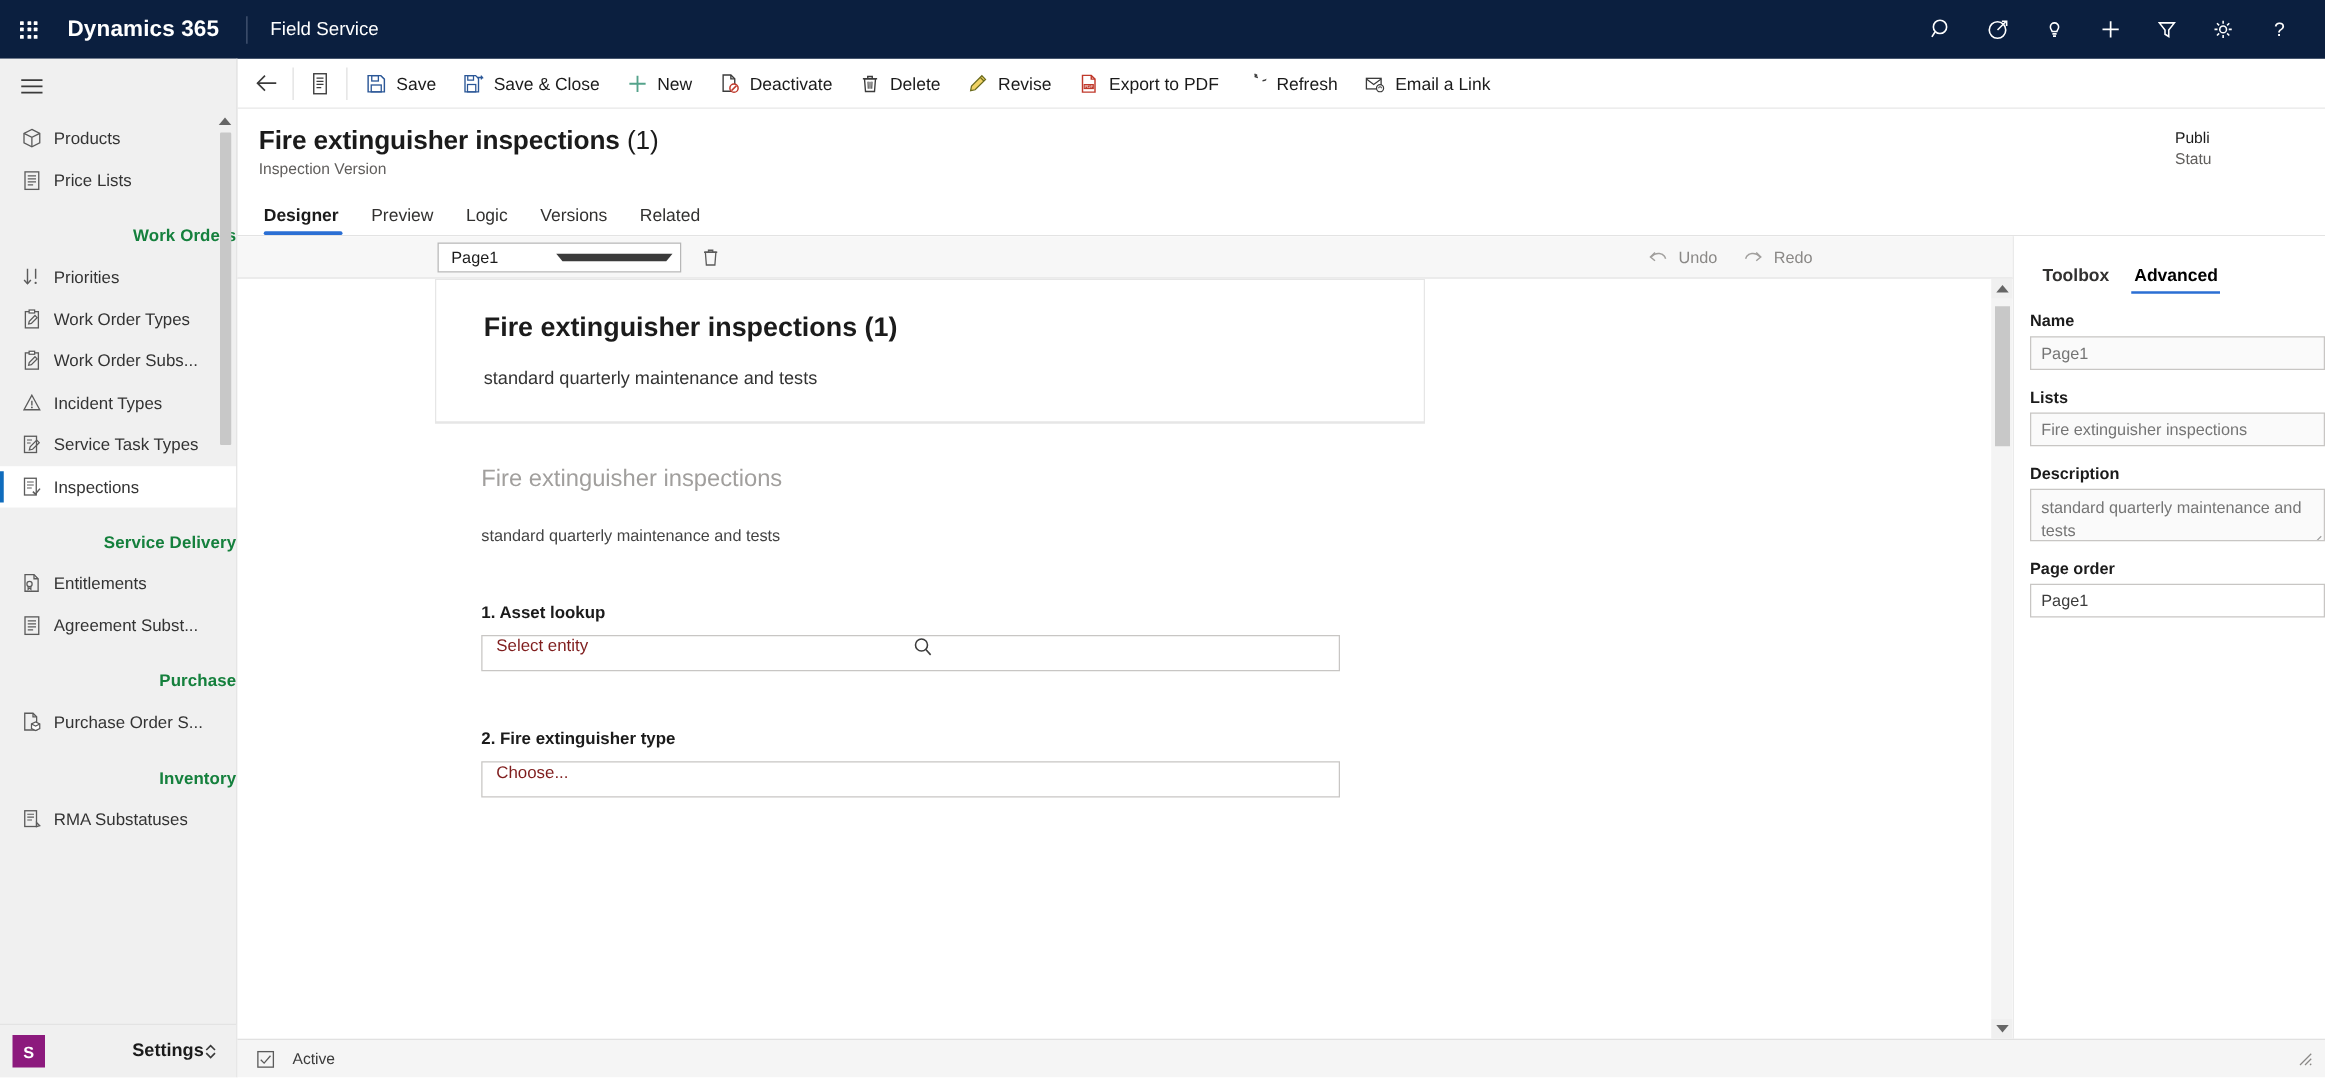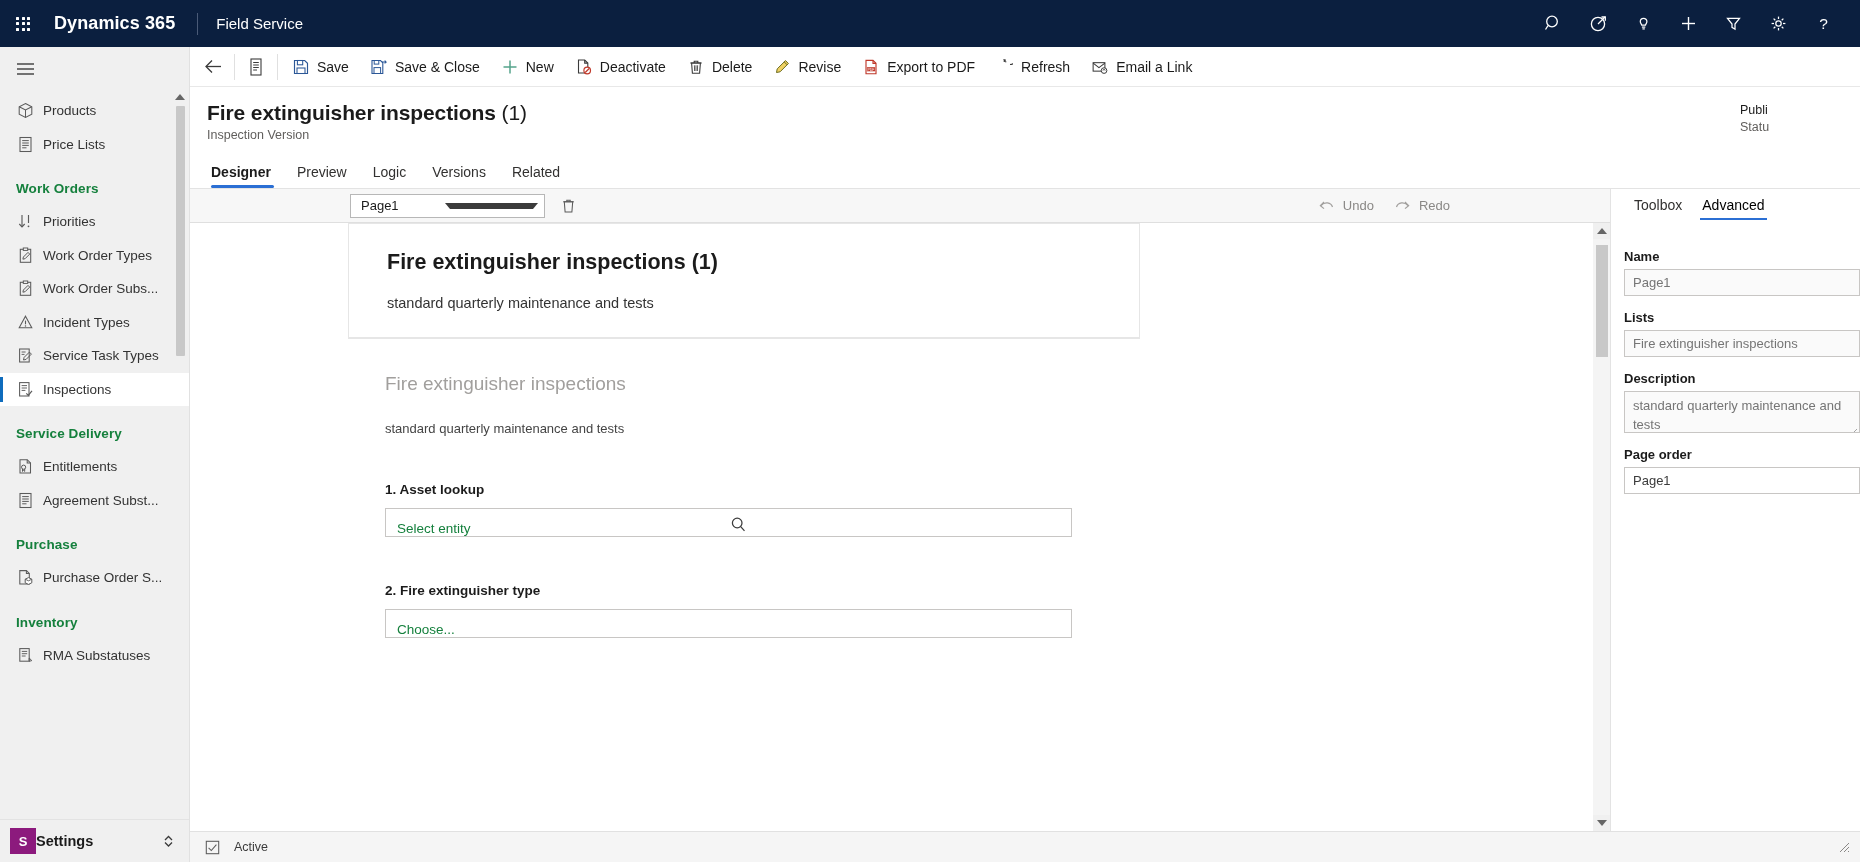--- a/index.html
+++ b/index.html
@@ -27,21 +27,21 @@
   .nav-right { position:absolute; right:14px; top:0; height:47px; display:flex; align-items:center; gap:0; }
   .nav-ico { width:45px; height:47px; display:flex; align-items:center; justify-content:center; cursor:pointer; }
   .nav-ico svg { display:block; }
 
   
   .body-row { display:flex; height:815px; }
 
   
   .sidebar {
     width:190px; background:#f0f0f0; position:relative; flex:0 0 190px;
-    border-right:1px solid #e1e1e1; overflow:hidden;
+    border-right:1px solid #e1e1e1; overflow:hidden;text-align:right;
   }
   .hamburger { height:43px; display:flex; align-items:center; padding-left:16px; cursor:pointer; }
   .hamburger svg { display:block; }
   .sb-scrollarea { position:relative; height:772px; }
   .sb-list { padding-top:4px; }
   .sb-group { font-size:13.5px; font-weight:bold; color:#15803d; padding:20px 0 9px 16px; letter-spacing:.1px; }
   .sb-item { height:33.5px; display:flex; align-items:center; padding-left:16px; cursor:pointer;
              position:relative; font-size:13.5px; color:#333; }
   .sb-item.sel { background:#fff; }
   .sb-item.sel::before { content:""; position:absolute; left:0; top:4px; bottom:4px; width:3px; background:#0f6cbd; }
@@ -126,35 +126,35 @@
   }
   .card-hdr { border:1px solid #e6e6e6; border-bottom:2px solid #e6e6e6; padding:26px 0 26px 38px; }
   .card-hdr h1 { margin:0; font-size:21.5px; color:#1b1b1b; font-weight:600; }
   .card-hdr p { margin:20px 0 0 0; font-size:14.5px; color:#333; }
   .card-body { padding:34px 0 0 37px; }
   .fm-title { font-size:19px; color:#a19f9d; font-weight:400; }
   .fm-desc { font-size:13px; color:#444; margin-top:26px; }
   .q-block { margin-top:46px; }
   .q-label { font-size:13.5px; color:#1b1b1b; font-weight:bold; margin-bottom:11px; }
   .q-input { width:687px; height:29px; border:1px solid #c8c6c4; background:#fff; display:flex;
-             align-items:flex-end; padding:0 8px 0 11px; font-size:13.5px; color:#15803d; }
+             align-items:flex-start; padding:0 8px 0 11px; font-size:13.5px; color:#7f1d1d; }
   .q-input span { flex:1; }
 
   
   .cv-sb { width:18px; background:#fff; border-left:1px solid #fff; position:relative; }
   .cv-arrow { position:absolute; left:0; width:18px; height:16px; display:flex;
               align-items:center; justify-content:center; cursor:pointer; background:#f0f0f0; }
   .cv-arrow.up { top:0; } .cv-arrow.dn { bottom:0; }
   .cv-track { position:absolute; top:16px; bottom:16px; left:0; width:18px; background:#f4f4f4; }
   .cv-thumb { position:absolute; left:3px; top:22px; width:12px; height:112px; background:#c8c8c8; cursor:pointer; }
 
   
   .rpanel { width:250px; flex:0 0 250px; background:#fff; border-left:1px solid #e3e3e3;
             display:flex; flex-direction:column; }
-  .rp-tabs { display:flex; align-items:flex-start; height:38px; padding-left:13px; margin-top:8px; }
+  .rp-tabs { display:flex; align-items:flex-end; height:38px; padding-left:13px; margin-top:8px;font-weight:bold; }
   .rp-tab { font-size:14px; color:#323130; padding:0 10px 7px 10px; cursor:pointer; position:relative; }
   .rp-tab.act { color:#000000; }
   .rp-tab.act::after { content:""; position:absolute; left:8px; right:8px; bottom:0; height:2.5px; background:#2b6fd4; }
   .rp-body { padding:14px 0 0 13px; }
   .rp-field { margin-bottom:14px; }
   .rp-lbl { font-size:13px; color:#1b1b1b; font-weight:600; margin-bottom:5px; }
   .rp-in { width:236px; height:27px; border:1px solid #c8c6c4; background:#fafafa; font-size:13px;
            color:#3b3b3b; padding:0 8px; display:flex; align-items:center; }
   .rp-in.disabled { color:#757575; }
   .rp-ta { width:236px; height:42px; border:1px solid #c8c6c4; background:#fafafa; font-size:13px;

